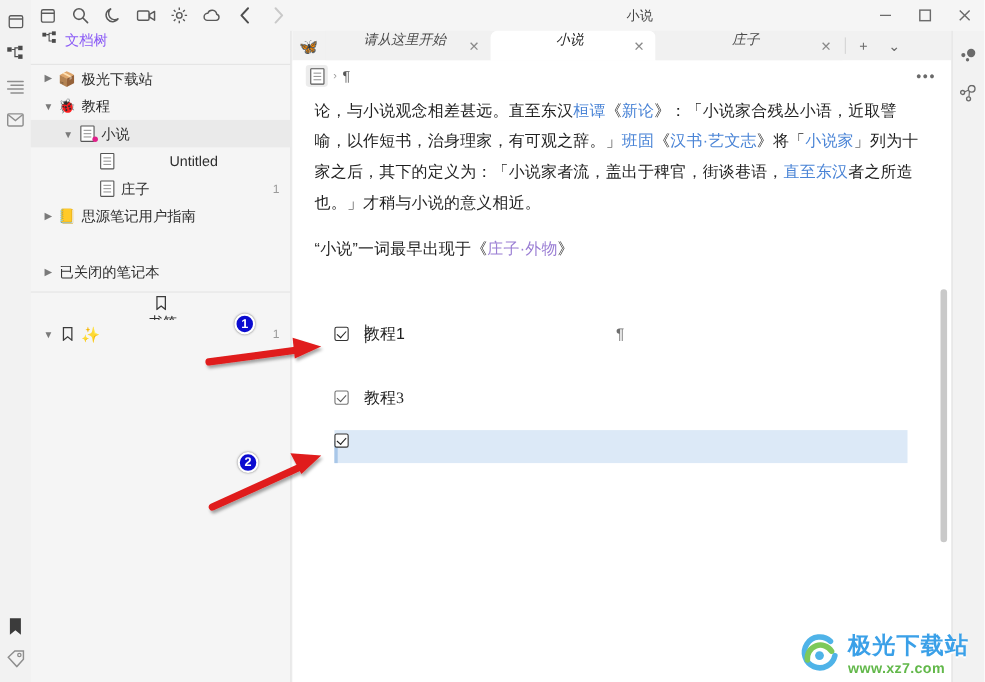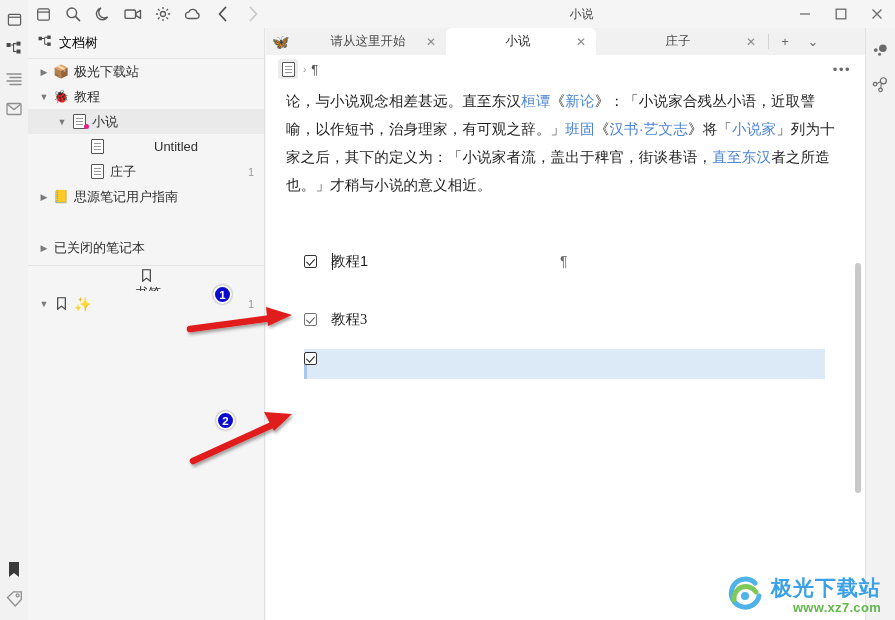--- a/index.html
+++ b/index.html
@@ -65,22 +65,22 @@
   }
 
   
   .sidebar {
     position: absolute; left: 28px; top: 28px;
     width: 237px; height: 592px;
     background: #f5f5f5;
     border-right: 1px solid #e2e2e2;
   }
   .sb-head {
-    display:flex; align-items:center; height: 30px; padding-left: 10px;
-    font-size: 13px; color: #000000; gap: 7px;
+    display:flex; height: 30px; padding-left: 10px;
+    font-size: 13px; color: #8b5cf6; gap: 7px;
   }
   .tree { padding-top: 0px; }
   .node {
     display: flex; align-items: center; height: 25px;
     font-size: 13px; color: #2e2e2e;
     position: relative; padding-right: 10px;
   }
   .node.sel { background: #eaeaea; }
   .arrow {
     width: 16px; display:flex; align-items:center; justify-content:center;
@@ -118,24 +118,25 @@
     background: #f1f1f1;
     display: flex; align-items: flex-end;
   }
   .tab-logo {
     width: 30px; height: 27px; display:flex; align-items:center; justify-content:center;
     font-size: 14px;
   }
   .tab {
     position: relative;
     height: 27px; min-width: 150px;
-    display:flex; align-items:center; justify-content:center;
+    display:flex; align-items:flex-start; justify-content:center;
     font-size: 12.5px; color:#4a4a4a;
     padding: 0 26px 0 20px;
     background: #f1f1f1;
+    font-style: italic;
   }
   .tab.active {
     background: #ffffff;
     border-radius: 6px 6px 0 0;
     color:#222;
   }
   .tab .tclose {
     position:absolute; right: 10px; top: 50%; transform: translateY(-50%);
     font-size: 12px; color:#8a8a8a; line-height:1;
   }
@@ -244,21 +245,21 @@
   
   .wm {
     position:absolute; right: 14px; bottom: 6px;
     display:flex; align-items:center; gap: 6px; z-index: 50;
   }
   .wm-txt { display:flex; flex-direction:column; line-height: 1; }
   .wm-main {
     font-size: 21px; font-weight: bold; color:#3aa0e8; letter-spacing: 1px;
     text-shadow: 0 1px 0 #fff;
   }
-  .wm-sub { font-size: 13px; font-weight: bold; color:#62b84a; margin-top: 3px; letter-spacing:.3px;text-align:right;}
+  .wm-sub { font-size: 13px; font-weight: bold; color:#62b84a; margin-top: 3px; letter-spacing:.3px;}
 </style>
 </head>
 <body>
 
 <div id="app">
 
   <div class="rail">
     <div class="rail-top">
       <div class="rail-ic">
         <svg width="15" height="15" viewBox="0 0 16 16">
@@ -502,20 +503,21 @@
           </span>
       </div>
       <span class="bc-sep">›</span>
       <span class="bc-pil">¶</span>
       <span class="bc-more">•••</span>
     </div>
 
     <div class="doc">
 
       <p class="para" id="p1"><span>论，与小说观念相差甚远。直至东汉</span><span class="lnk">桓谭</span><span>《</span><span class="lnk">新论</span><span>》：「小说家合残丛小语，近取譬喻，以作短书，治身理家，有可观之辞。」</span><span class="lnk">班固</span><span>《</span><span class="lnk">汉书·艺文志</span><span>》将「</span><span class="lnk">小说家</span><span>」列为十家之后，其下的定义为：「小说家者流，盖出于稗官，街谈巷语，</span><span class="lnk">直至东汉</span><span>者之所造也。」才稍与小说的意义相近。</span></p>
+      <p class="para" id="p2" style="margin-top:14px;"><span>“小说”一词最早出现于《</span><span class="lnk-p">庄子·外物</span><span>》</span></p>
 
       <div style="height:10px;"></div>
 
 
       <div class="task" style="margin-top:26px;position:relative;">
         <span class="cbx strong"></span>
         <span class="caret-bar" style="left:28px;top:8px;"></span>
         <span class="tlabel">教程1</span>
         <span class="pilcrow-inline" style="left:256px;top:8px;">¶</span>
       </div>

